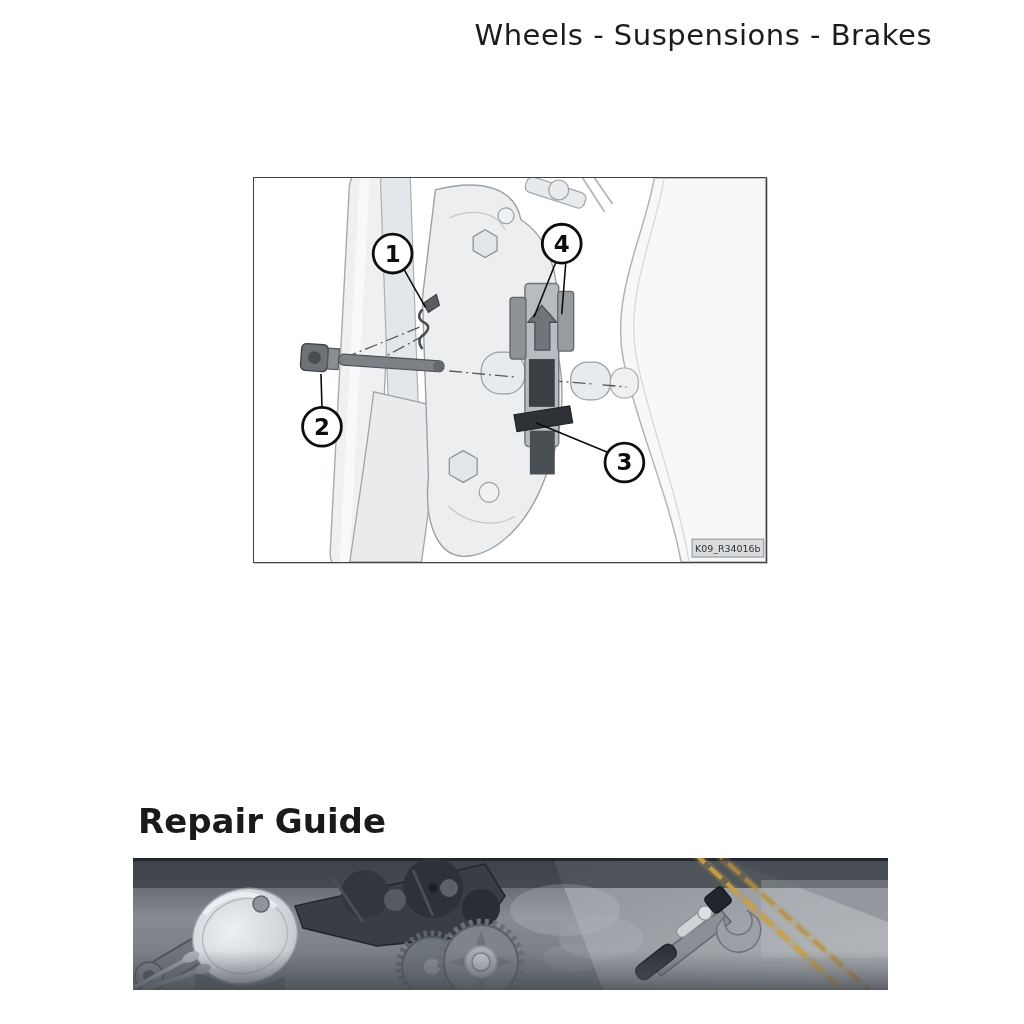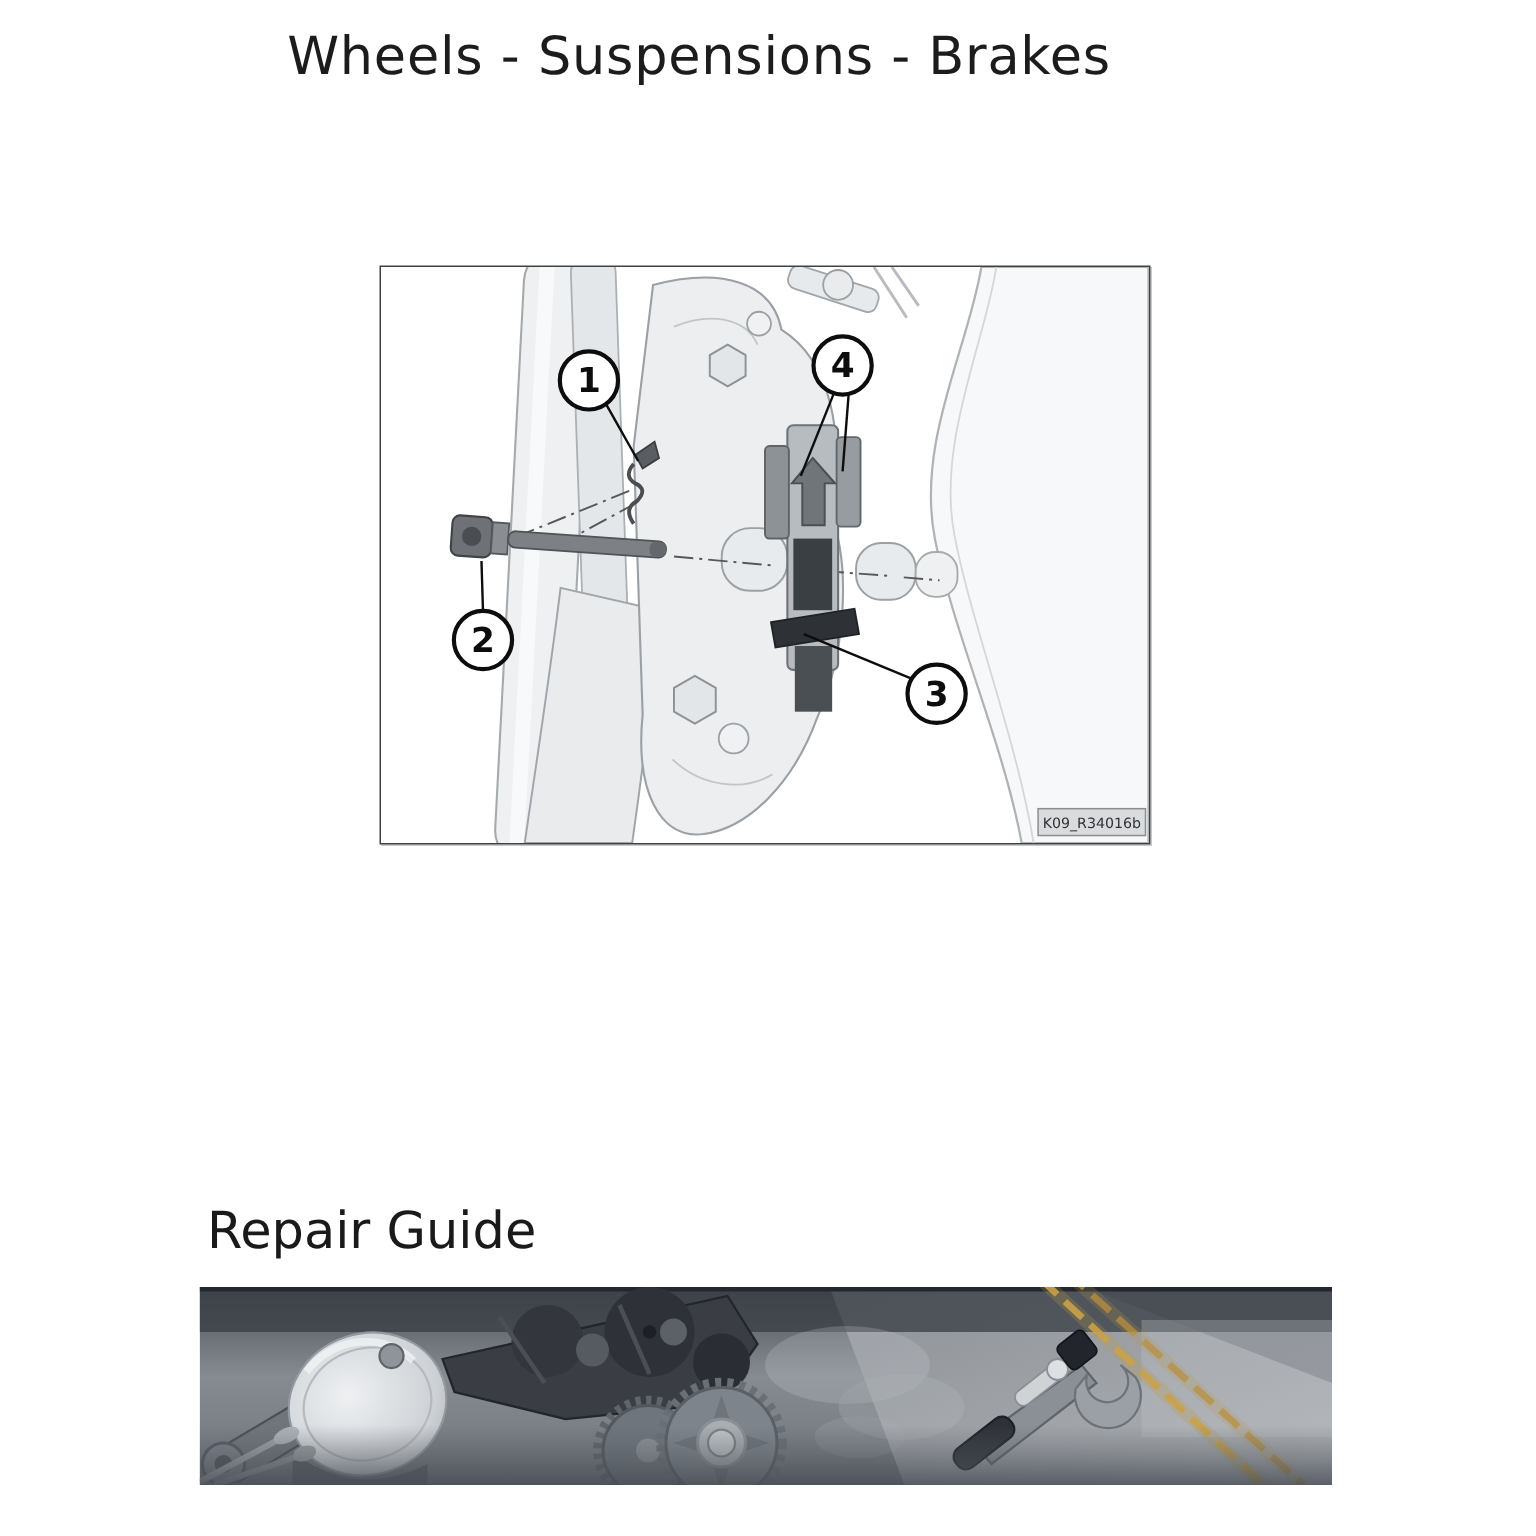--- a/index.html
+++ b/index.html
@@ -8,42 +8,42 @@
     background: #ffffff;
     font-family: "DejaVu Sans", "Liberation Sans", sans-serif;
     position: relative;
     overflow: hidden;
   }
   .page { position: absolute; inset: 0; width: 1024px; height: 1024px; }
 
   .doc-title {
     position: absolute;
     top: 18px; left: 0; width: 932px;
-    text-align: center;
-    font-size: 35px;
+    text-align: right;
+    font-size: 29px;
     font-weight: 400;
     color: #1c1c1c;
     letter-spacing: 0.5px;
   }
 
   .figure-frame {
     position: absolute;
     left: 253px; top: 177px;
     width: 514px; height: 386px;
     border: 1.5px solid #3f4245;
     background: #ffffff;
     box-shadow: 1px 1px 0 #c9c9c9;
   }
   .figure-frame svg { display: block; width: 100%; height: 100%; }
 
   .section-heading {
     position: absolute;
     left: 138px; top: 801px;
     font-size: 34px;
-    font-weight: 400;
+    font-weight: 700;
     color: #1a1a1a;
   }
 
   .banner {
     position: absolute;
     left: 133px; top: 858px;
     width: 755px; height: 132px;
     overflow: hidden;
   }
   .banner svg { display: block; width: 100%; height: 100%; }

